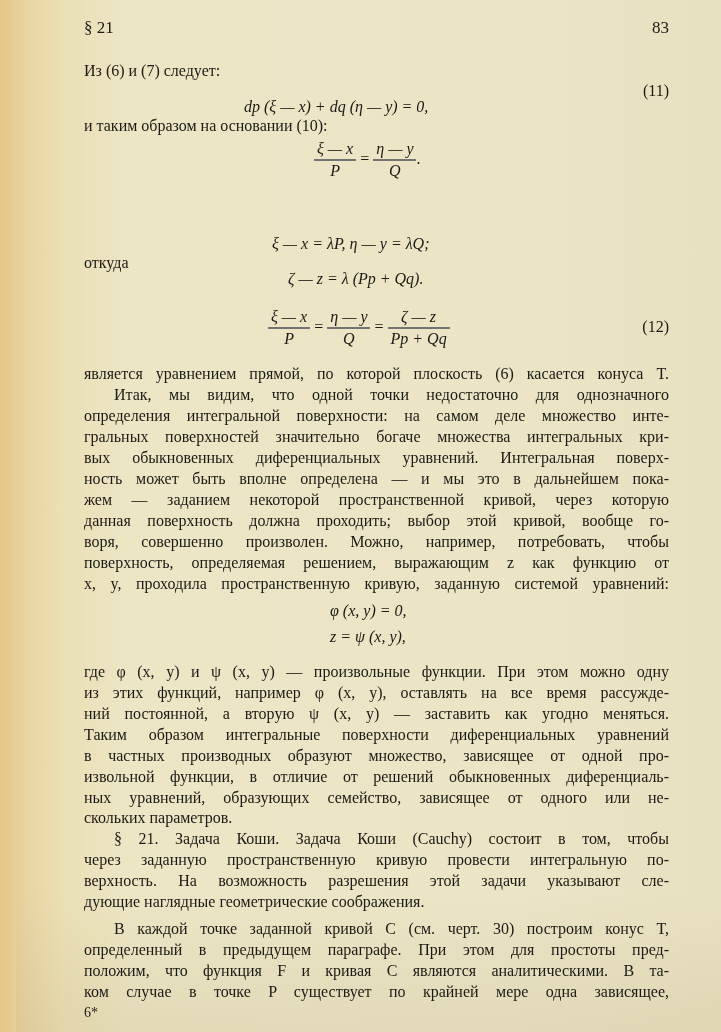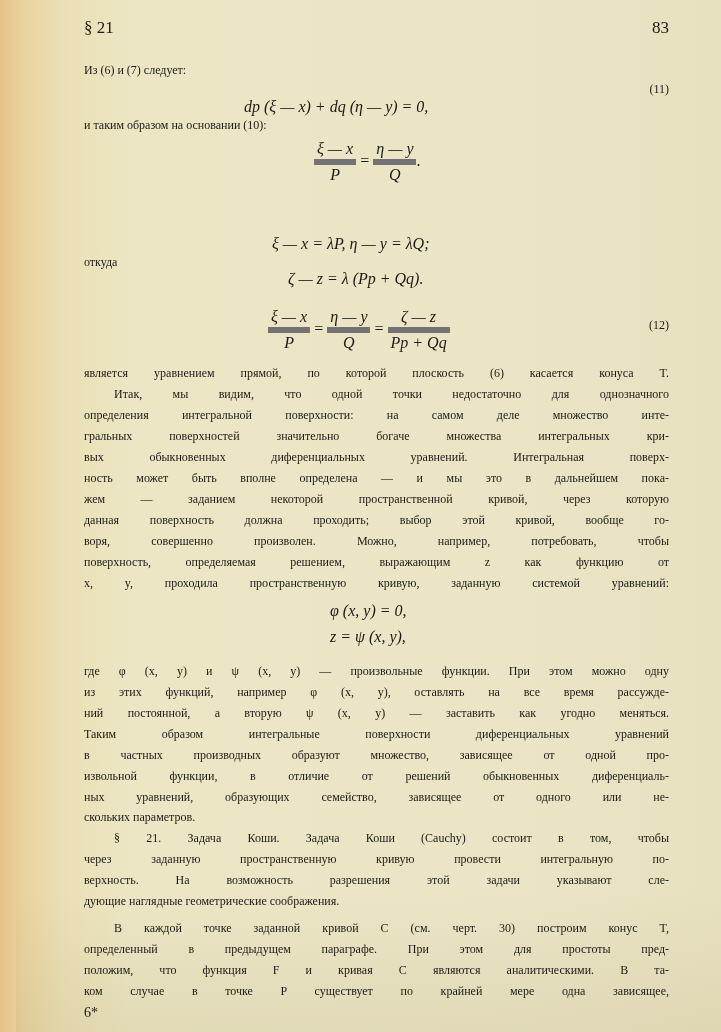--- a/index.html
+++ b/index.html
@@ -14,27 +14,27 @@
   .shade-bottom {
     position: absolute; left: 0; right: 0; bottom: 0; height: 140px;
     background: linear-gradient(180deg, rgba(0,0,0,0) 0%, rgba(180,165,120,0.18) 100%);
     pointer-events: none;
   }
   .header { position: absolute; top: 18px; left: 68px; width: 585px; height: 24px; font-size: 17px; }
   .header .left { position: absolute; left: 0; top: 0; }
   .header .center { position: absolute; left: 0; right: 0; text-align: center; font-variant: small-caps; letter-spacing: 0.5px; }
   .header .right { position: absolute; right: 0; top: 0; }
 
-  .line { position: absolute; left: 68px; width: 585px; font-size: 12px; line-height: 21px; white-space: nowrap; }
+  .line { position: absolute; left: 68px; width: 585px; font-size: 16px; line-height: 21px; white-space: nowrap; }
   .just { text-align: justify; text-align-last: justify; white-space: normal; }
   .indent { padding-left: 30px; box-sizing: border-box; }
   .eq { position: absolute; font-style: italic; font-size: 16px; white-space: nowrap; }
-  .eqnum { position: absolute; right: 68px; font-size: 12px; }
+  .eqnum { position: absolute; right: 68px; font-size: 16px; }
   .frac { display: inline-block; vertical-align: middle; text-align: center; }
-  .frac .num { display: block; border-bottom: 6px solid #737373; padding: 0 3px 1px; }
+  .frac .num { display: block; border-bottom: 2px solid #737373; padding: 0 3px 1px; }
   .frac .den { display: block; padding: 1px 3px 0; }
   .sig { position: absolute; left: 68px; font-size: 14px; }
 </style>
 </head>
 <body>
 
 <div class="page">
   <div class="shade-bottom"></div>
 
   <div class="header">

